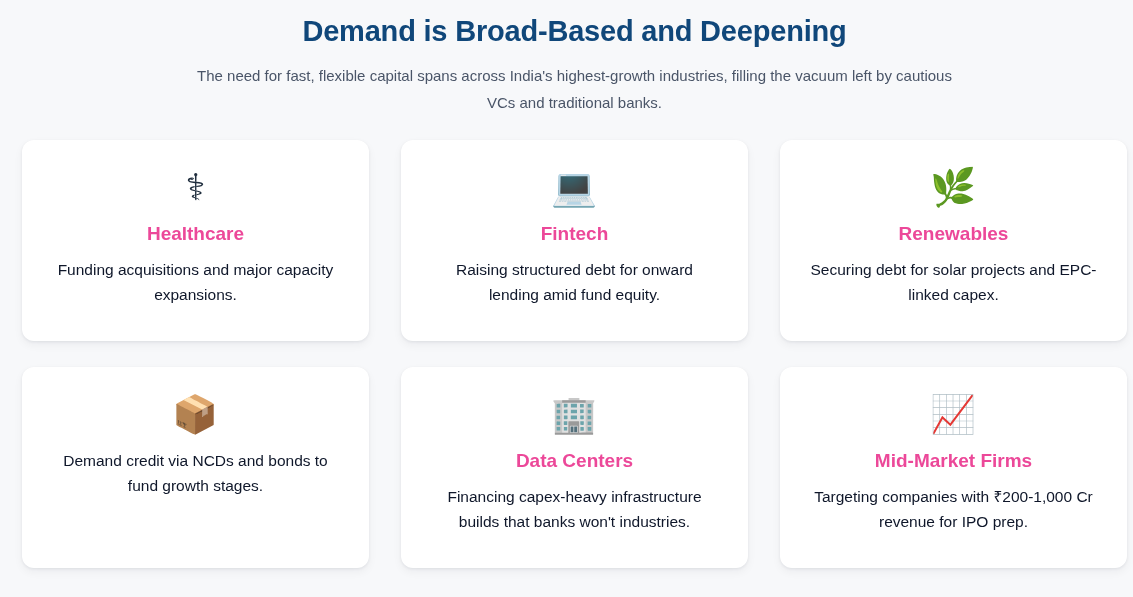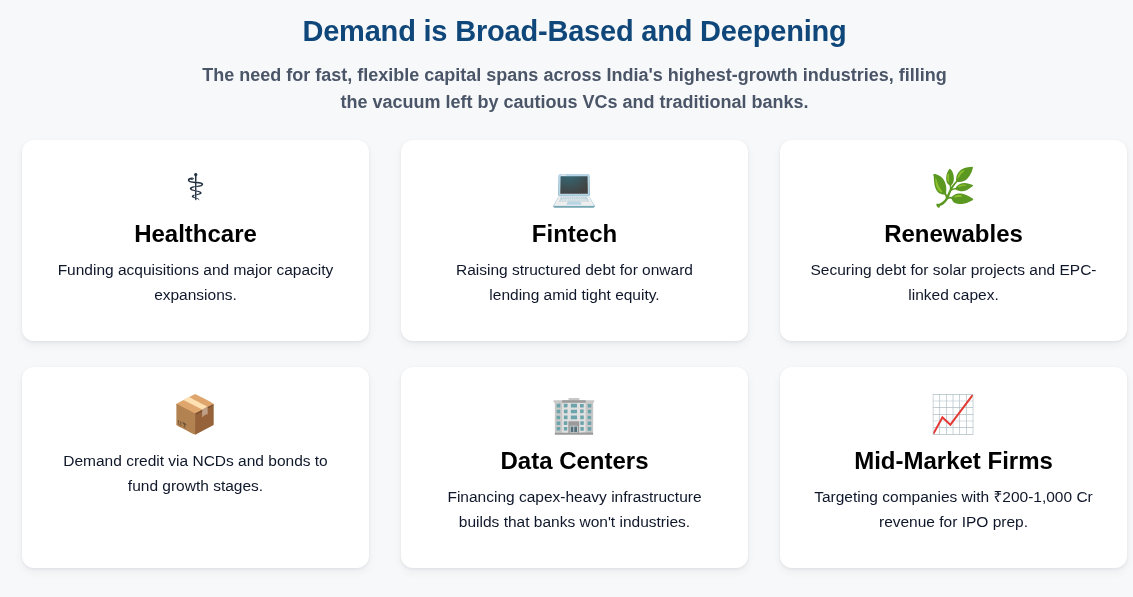--- a/index.html
+++ b/index.html
@@ -32,24 +32,24 @@
     margin: 0;
     font-size: 29px;
     line-height: 38px;
     font-weight: bold;
     color: #10477a;
     letter-spacing: -0.2px;
   }
   .page-subtitle {
     margin: 12px auto 0 auto;
     max-width: 760px;
-    font-size: 18px;
+    font-size: 15px;
     line-height: 27px;
     color: #4a5568;
-    font-weight: bold;
+    font-weight: normal;
   }
 
   
   .card-grid {
     margin-top: 24px;
     display: grid;
     grid-template-columns: repeat(3, 1fr);
     column-gap: 32px;
     row-gap: 26px;
   }
@@ -72,24 +72,24 @@
     font-size: 37px;
     line-height: 44px;
     height: 44px;
     display: block;
     color: #1f2d3d;
     font-family: "DejaVu Sans", sans-serif;
   }
 
   .card-title {
     margin: 12px 0 0 0;
-    font-size: 24px;
+    font-size: 19px;
     line-height: 24px;
     font-weight: bold;
-    color: #000000;
+    color: #ec4899;
   }
 
   .card-desc {
     margin: 11px 0 0 0;
     font-size: 15.5px;
     line-height: 25px;
     color: #0f172a;
     max-width: 290px;
   }
 </style>
@@ -107,21 +107,21 @@
 
     <div class="card">
       <span class="card-icon">⚕</span>
       <h2 class="card-title">Healthcare</h2>
       <p class="card-desc">Funding acquisitions and major capacity expansions.</p>
     </div>
 
     <div class="card">
       <span class="card-icon">💻</span>
       <h2 class="card-title">Fintech</h2>
-      <p class="card-desc">Raising structured debt for onward lending amid tight equity.</p>
+      <p class="card-desc">Raising structured debt for onward lending amid fund equity.</p>
     </div>
 
     <div class="card">
       <span class="card-icon">🌿</span>
       <h2 class="card-title">Renewables</h2>
       <p class="card-desc">Securing debt for solar projects and EPC-linked capex.</p>
     </div>
 
     <div class="card">
       <span class="card-icon">📦</span>

